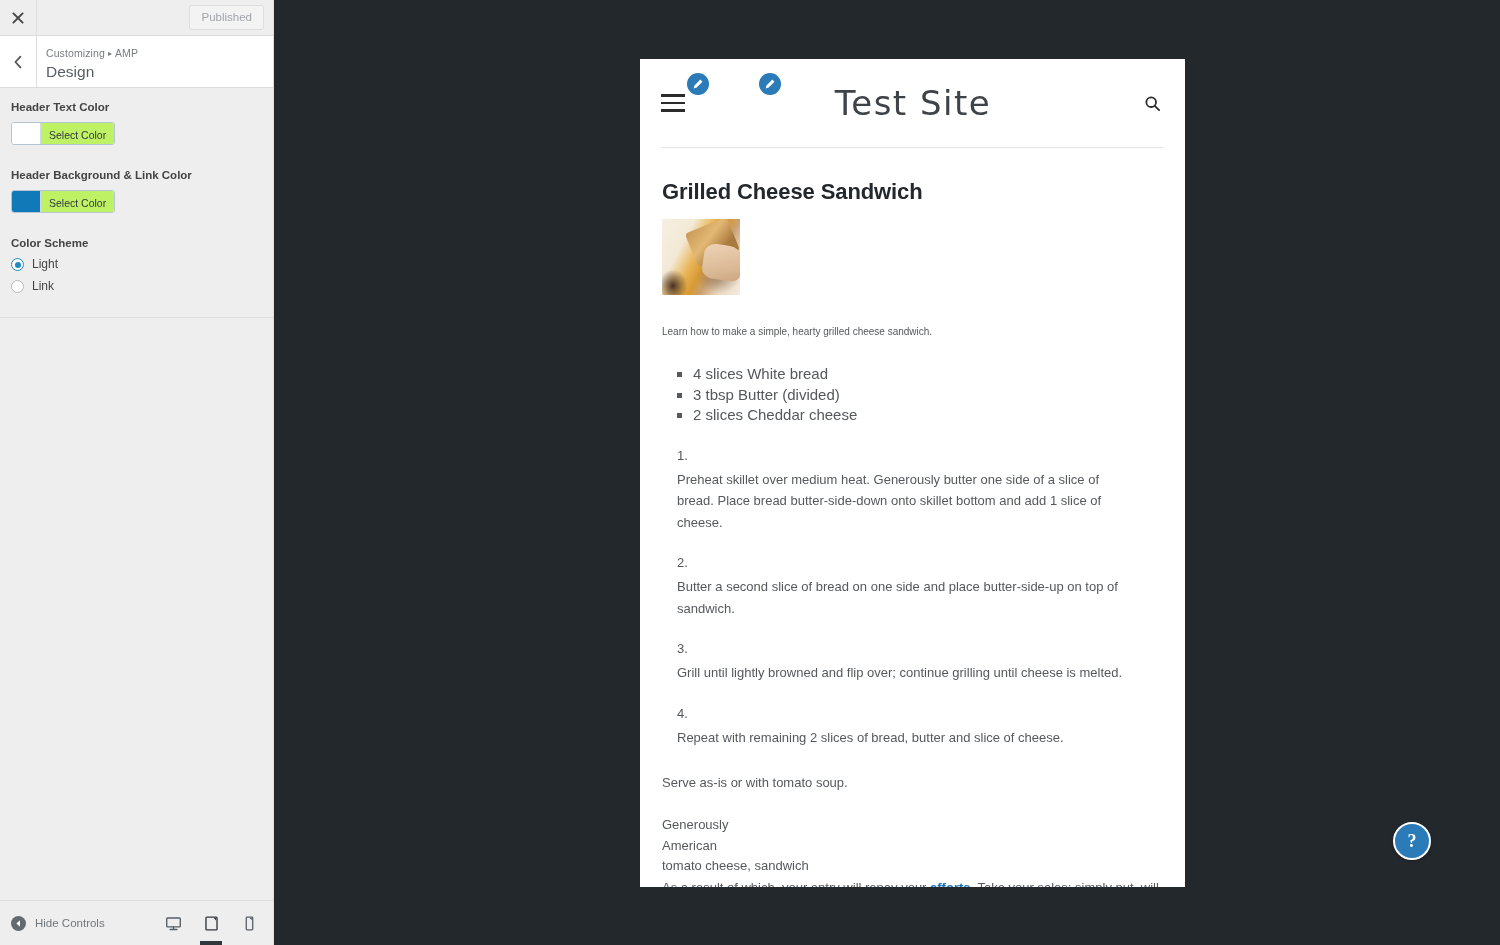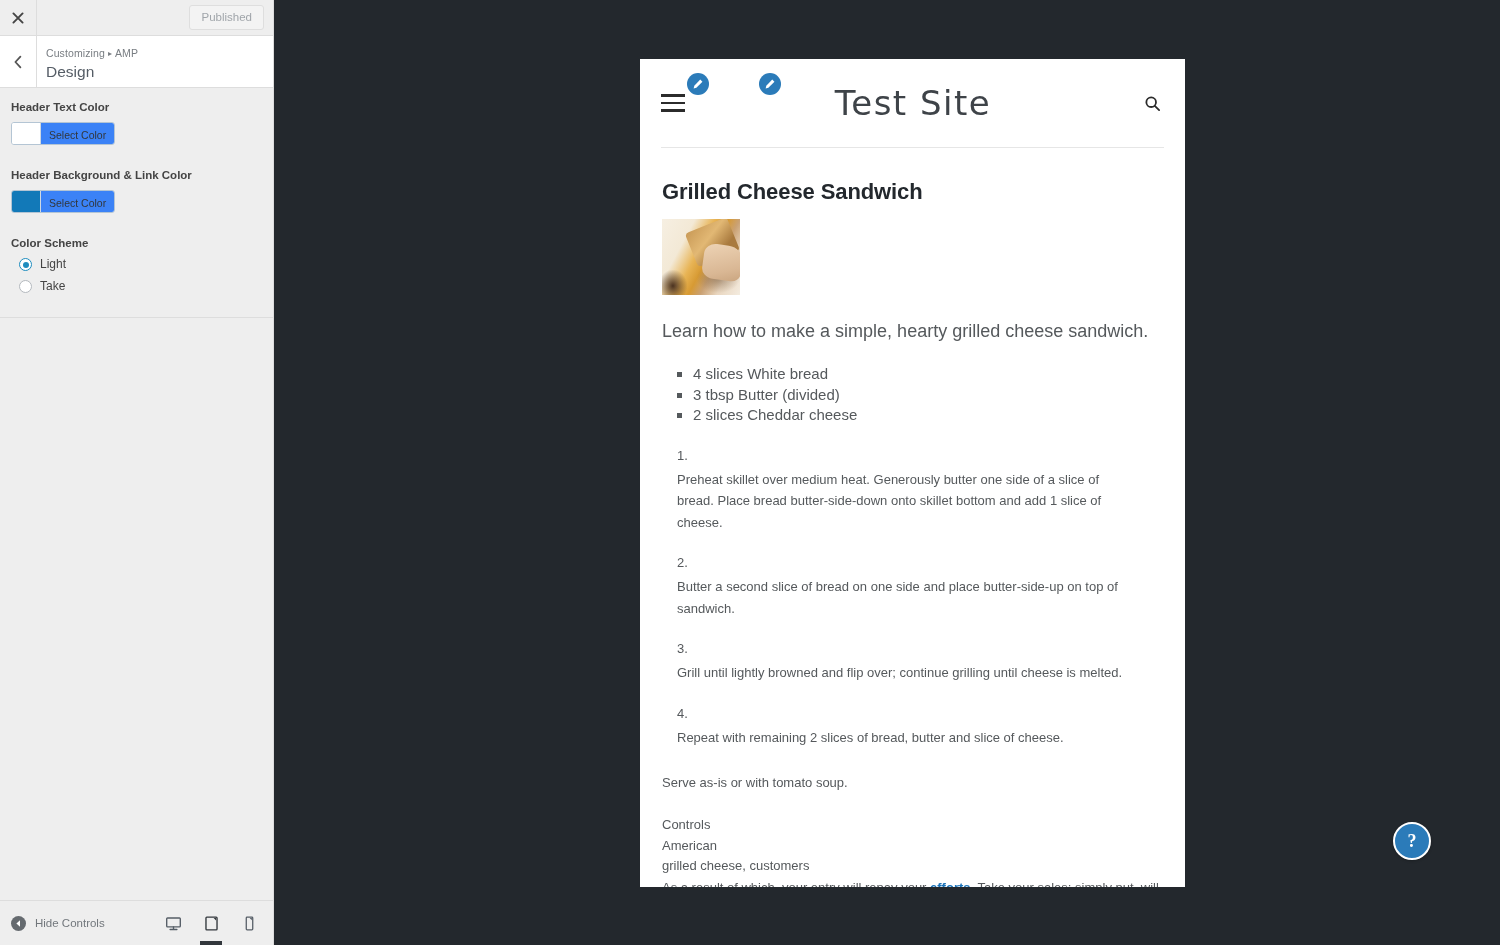--- a/index.html
+++ b/index.html
@@ -122,30 +122,29 @@
   }
   .color-swatch {
     width: 29px;
     border-right: 1px solid #cfd9e2;
   }
   .color-btn-label {
     display: flex; align-items: center;
     padding: 12px 8px;
     font-size: 10.5px;
     color: #32373c;
-    background: #3b82f6;
+    background: #bef264;
     white-space: nowrap;
   }
 
   .radio-row {
     display: flex;
     align-items: center;
     margin-bottom: 9px;
     cursor: pointer;
-    margin-left: 8px;
   }
   .radio-row:last-child { margin-bottom: 0; }
   .radio-outer {
     width: 13px; height: 13px;
     border-radius: 50%;
     border: 1px solid #b4b9be;
     background: #fff;
     display: inline-flex;
     align-items: center; justify-content: center;
     flex: 0 0 auto;
@@ -323,21 +322,21 @@
     left: 52%; top: 34%;
     width: 50%; height: 46%;
     background: linear-gradient(160deg, #e9cdae, #d8b severity 60%, #cbab8a);
     background: linear-gradient(160deg, #eed4b6, #d9b794 70%, #c9a47e);
     border-radius: 30% 40% 24% 30%;
     transform: rotate(8deg);
   }
 
   .intro-text {
     margin-top: 26px;
-    font-size: 18px;
+    font-size: 10px;
     color: #55595c;
     line-height: 21px;
   }
   .ingredients {
     margin: 22px 0 0 0;
     padding-left: 31px;
     list-style: none;
   }
   .ingredients li {
     font-size: 15px;
@@ -464,21 +463,21 @@
         </div>
 
         <div class="control">
           <span class="control-label">Color Scheme</span>
           <div class="radio-row">
             <span class="radio-outer checked"></span>
             <span class="radio-text">Light</span>
           </div>
           <div class="radio-row">
             <span class="radio-outer"></span>
-            <span class="radio-text">Take</span>
+            <span class="radio-text">Link</span>
           </div>
         </div>
 
       </div>
     </div>
 
     <div class="cust-footer">
       <div class="hide-controls">
         <span class="collapse-icon">
           <svg width="9" height="9" viewBox="0 0 9 9">
@@ -573,23 +572,23 @@
           </div>
           <div class="step">
             <div class="step-num">4.</div>
             <div class="step-text">Repeat with remaining 2 slices of bread, butter and slice of cheese.</div>
           </div>
         </div>
 
         <p class="closing-note">Serve as-is or with tomato soup.</p>
 
         <div class="meta-block">
-          <div class="meta-line">Controls</div>
+          <div class="meta-line">Generously</div>
           <div class="meta-line">American</div>
-          <div class="meta-line">grilled cheese, customers</div>
+          <div class="meta-line">tomato cheese, sandwich</div>
           <p class="body-paragraph"><span>As a result of which, your entry will repay your </span><a href="#">efforts</a><span>. Take your sales; simply put, will rise. Likewise your credibility. There’s every chance your competitors will wish they’d placed this entry, not you. While your customers will have probably forgotten</span></p>
         </div>
       </div>
     </div>
 
     <div class="help-button">?</div>
   </div>
 
 </div>
 

